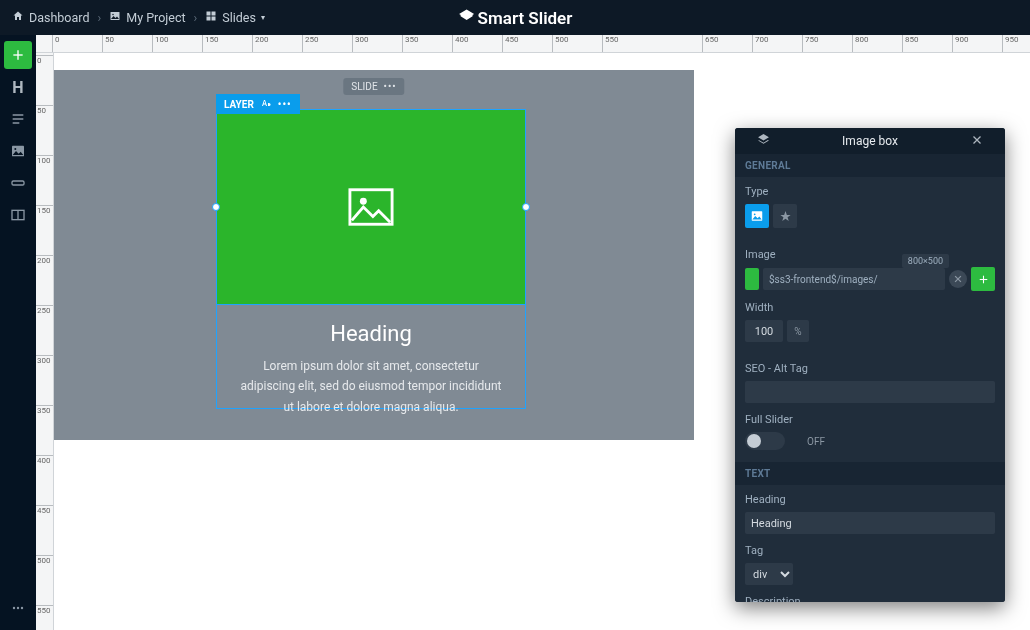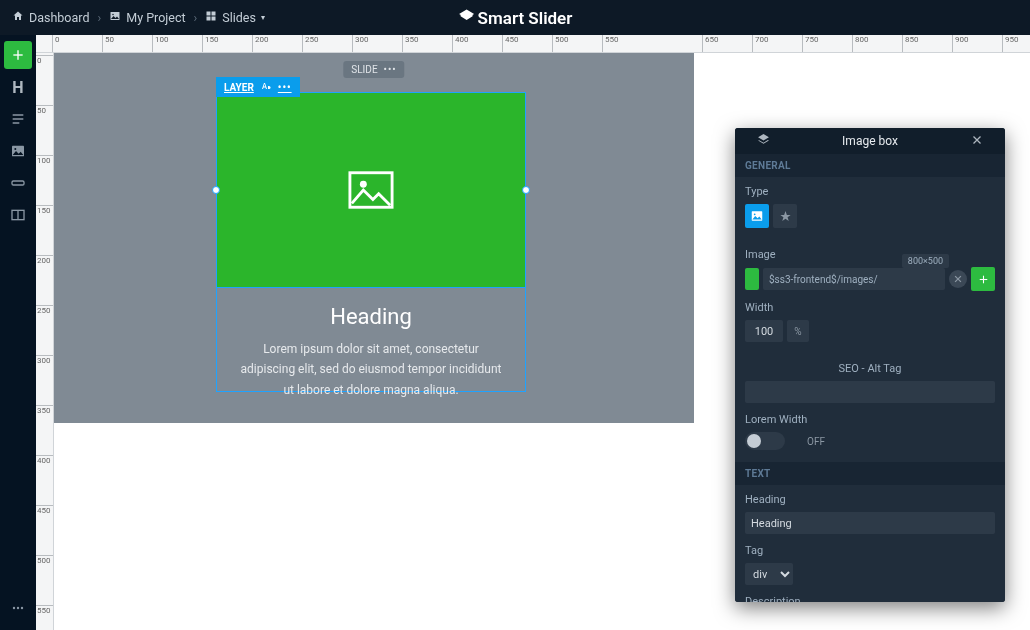--- a/index.html
+++ b/index.html
@@ -20,23 +20,23 @@
   .left-tools .spacer { flex: 1; }
 
   
   .ruler-h { position: absolute; top: 35px; left: 36px; right: 0; height: 18px; background: #f4f5f6; border-bottom: 1px solid #d0d4d8; font-size: 8px; color: #666; z-index: 30; overflow: hidden; }
   .ruler-h .tick { position: absolute; top: 0; height: 18px; border-left: 1px solid #b8bcc0; padding-left: 2px; line-height: 10px; }
   .ruler-v { position: absolute; top: 53px; left: 36px; bottom: 0; width: 18px; background: #f4f5f6; border-right: 1px solid #d0d4d8; font-size: 8px; color: #666; z-index: 30; overflow: hidden; }
   .ruler-v .tick { position: absolute; left: 0; width: 18px; border-top: 1px solid #b8bcc0; padding-top: 1px; line-height: 8px; writing-mode: horizontal-tb; text-align: left; padding-left: 1px; }
 
   
   .canvas-wrap { position: absolute; top: 53px; left: 54px; right: 0; bottom: 0; background: #fff; }
-  .slide { position: absolute; top: 0; left: 0; width: 640px; height: 370px; background: #808a94; }
+  .slide { position: absolute; top: 17px; left: 0; width: 640px; height: 370px; background: #808a94; }
   .slide-tag { position: absolute; top: 8px; left: 50%; transform: translateX(-50%); background: #6a7681; color: #e0e4e8; font-size: 10px; padding: 3px 8px; border-radius: 3px; display: flex; align-items: center; gap: 6px; }
-  .layer-tag { position: absolute; top: 24px; left: 162px; background: #0a9dec; color: #fff; font-size: 10px; font-weight: 700; padding: 3px 8px; display: flex; align-items: center; gap: 6px; z-index: 5; text-decoration: underline; }
+  .layer-tag { position: absolute; top: 24px; left: 162px; background: #0a9dec; color: #fff; font-size: 10px; font-weight: 700; padding: 3px 8px; display: flex; align-items: center; gap: 6px; z-index: 5; }
   .selected-box { position: absolute; top: 39px; left: 162px; width: 310px; height: 300px; border: 1.5px solid #1fa3ff; background: #808a94; }
   .green-img { width: 100%; height: 195px; background: #2bb52b; display: flex; align-items: center; justify-content: center; border-bottom: 1.5px solid #1fa3ff; position: relative; }
   .handle { position: absolute; width: 8px; height: 8px; background: #fff; border: 1.5px solid #1fa3ff; border-radius: 50%; top: 50%; transform: translateY(-50%); }
   .handle.l { left: -5px; }
   .handle.r { right: -5px; }
   .sel-heading { color: #fff; font-size: 22px; text-align: center; margin-top: 16px; font-weight: 400; }
   .sel-desc { color: #e6e9ec; font-size: 12px; text-align: center; padding: 10px 22px 0; line-height: 1.7; }
 
   
   .panel { position: absolute; top: 128px; left: 735px; width: 270px; height: 474px; background: #202d3b; border-radius: 3px; box-shadow: 0 6px 20px rgba(0,0,0,0.5); color: #c5cdd5; font-size: 11px; overflow: hidden; display: flex; flex-direction: column; z-index: 100; }
@@ -291,27 +291,27 @@
         </div>
       </div>
       <div class="row">
         <div class="field">
           <div class="field-label">Width</div>
           <div class="field-row">
             <input class="num-input" value="100" style="">
             <div class="unit">%</div>
           </div>
         </div>
-        <div class="field" style="flex:1;align-items:center;">
+        <div class="field" style="flex:1;">
           <div class="field-label">SEO - Alt Tag</div>
           <input class="text-input" value="" style="">
         </div>
       </div>
       <div class="field">
-        <div class="field-label">Lorem Width</div>
+        <div class="field-label">Full Slider</div>
         <div class="field-row">
           <div class="toggle">
               <div class="knob"></div>
             </div>
           <span class="toggle-label">OFF</span>
         </div>
       </div>
     </div>
     <div class="section-head">TEXT</div>
     <div class="section-body">

